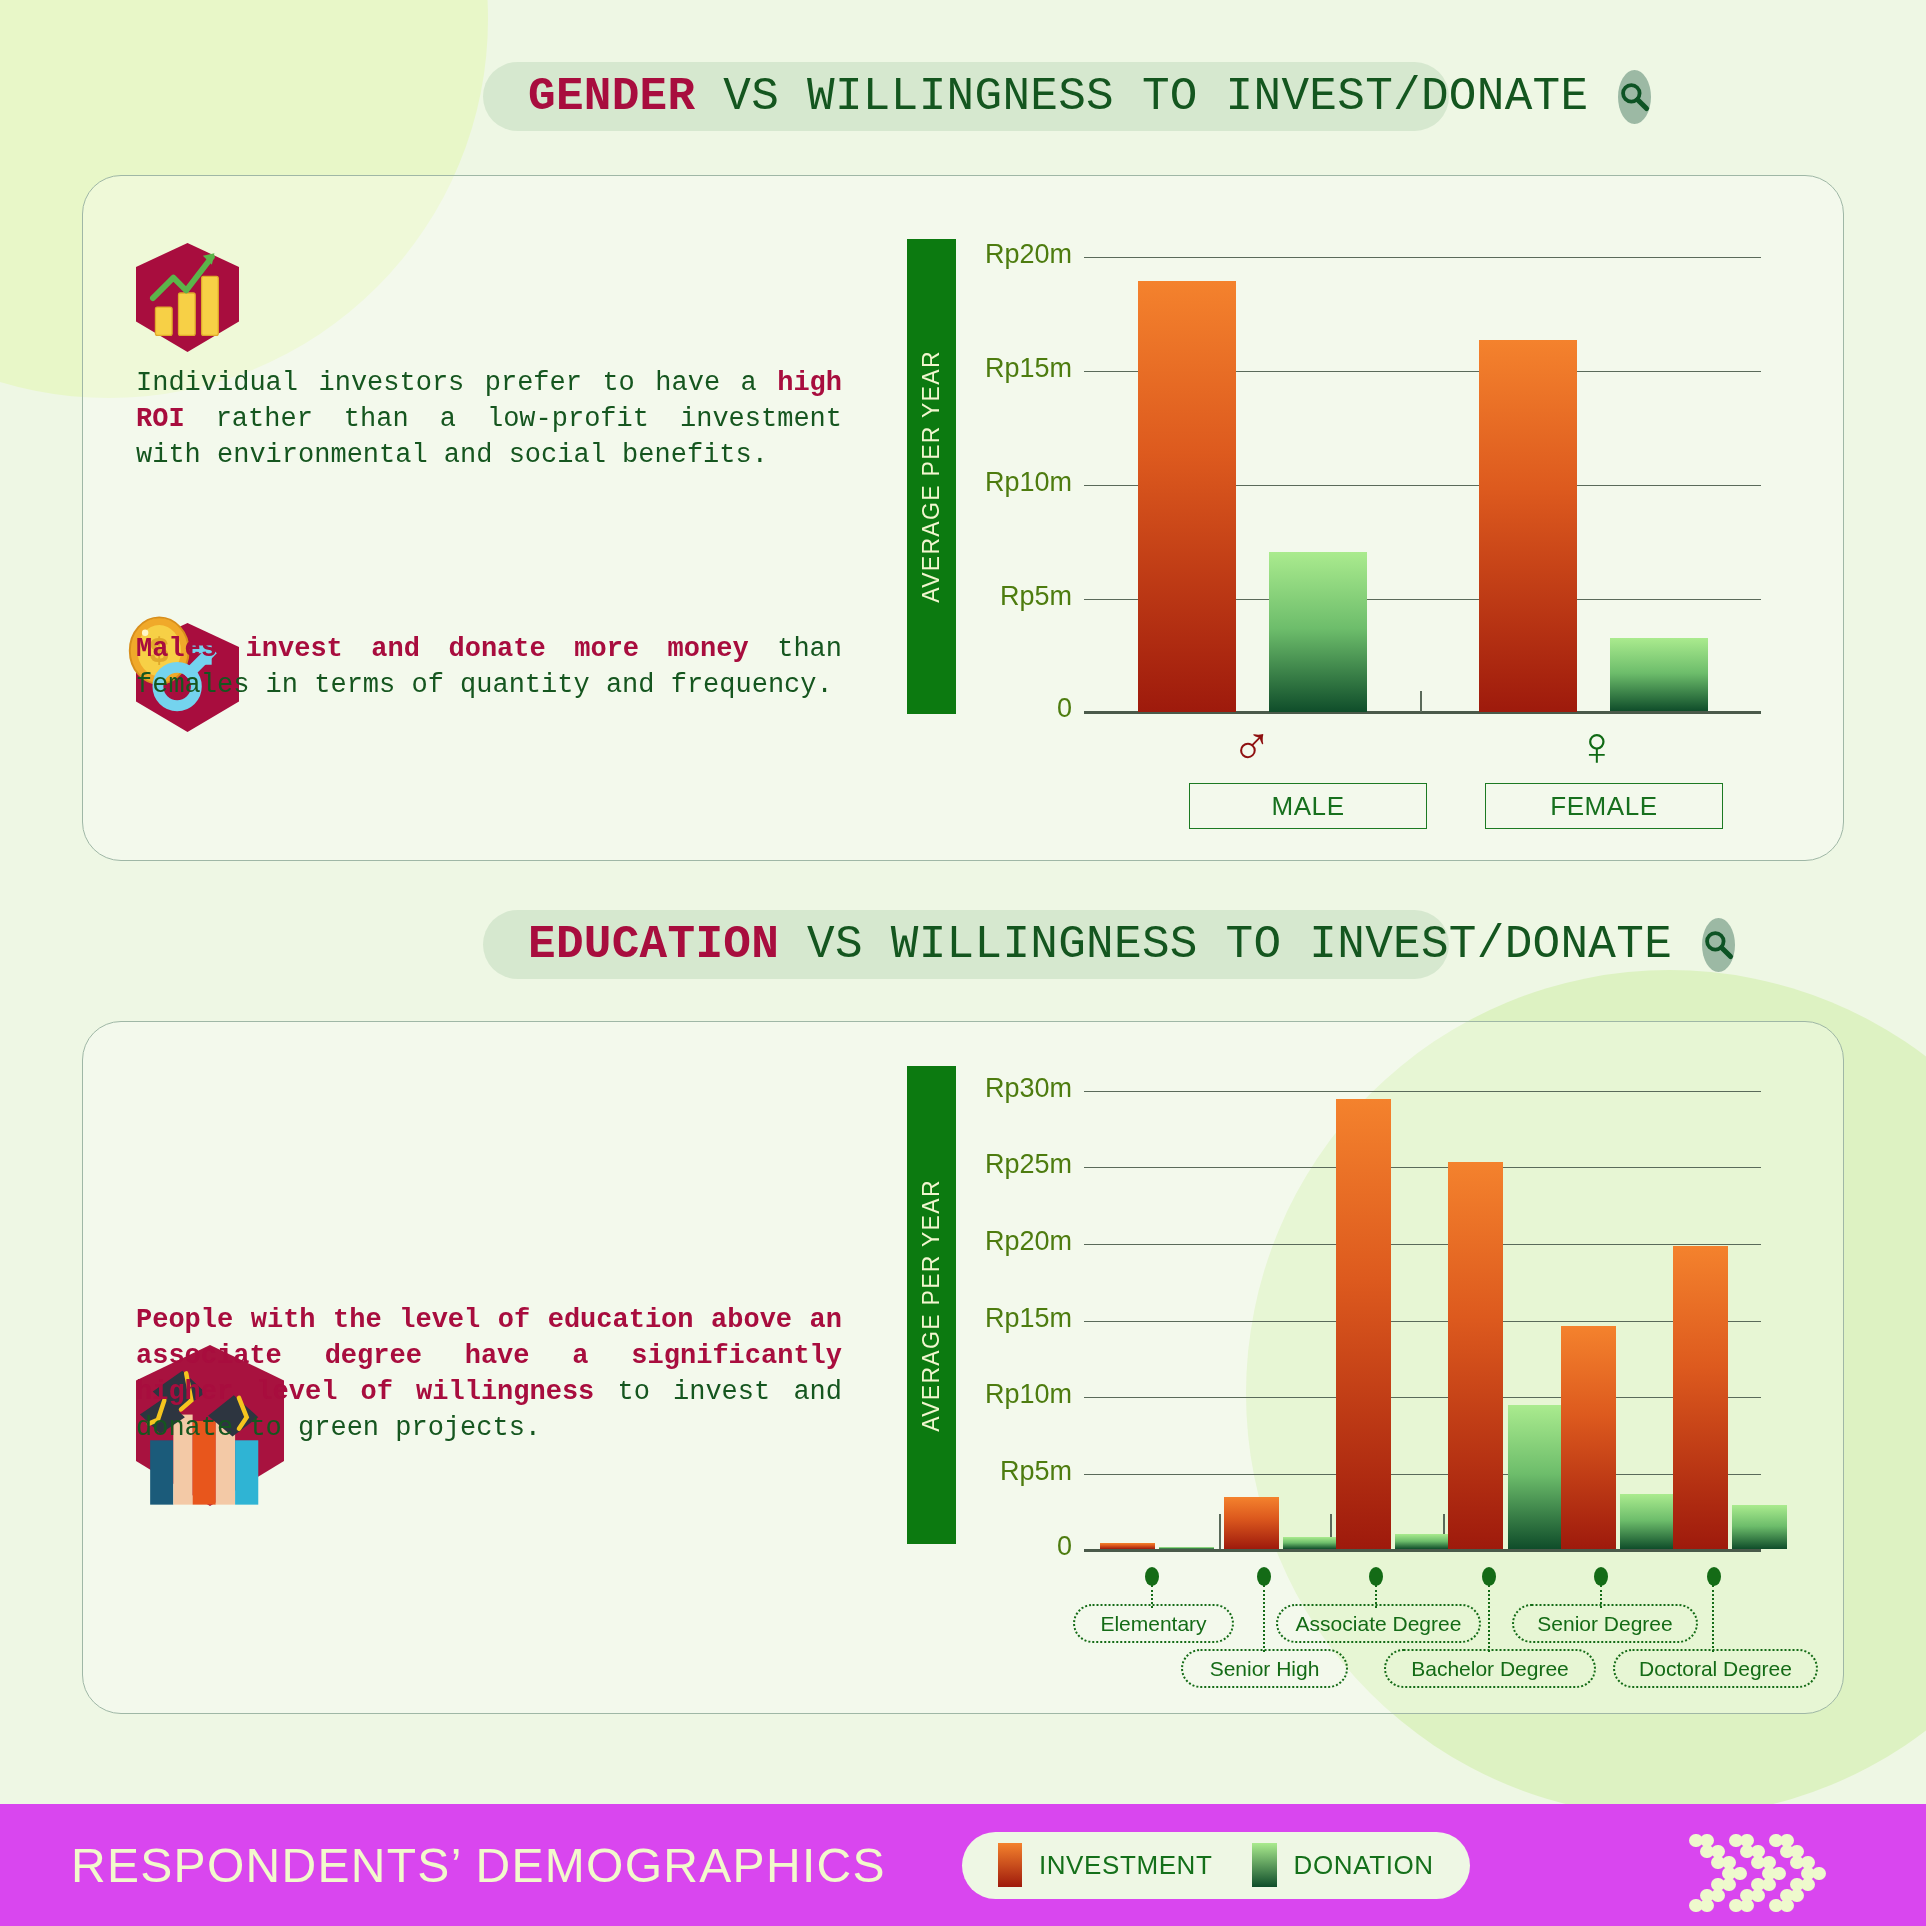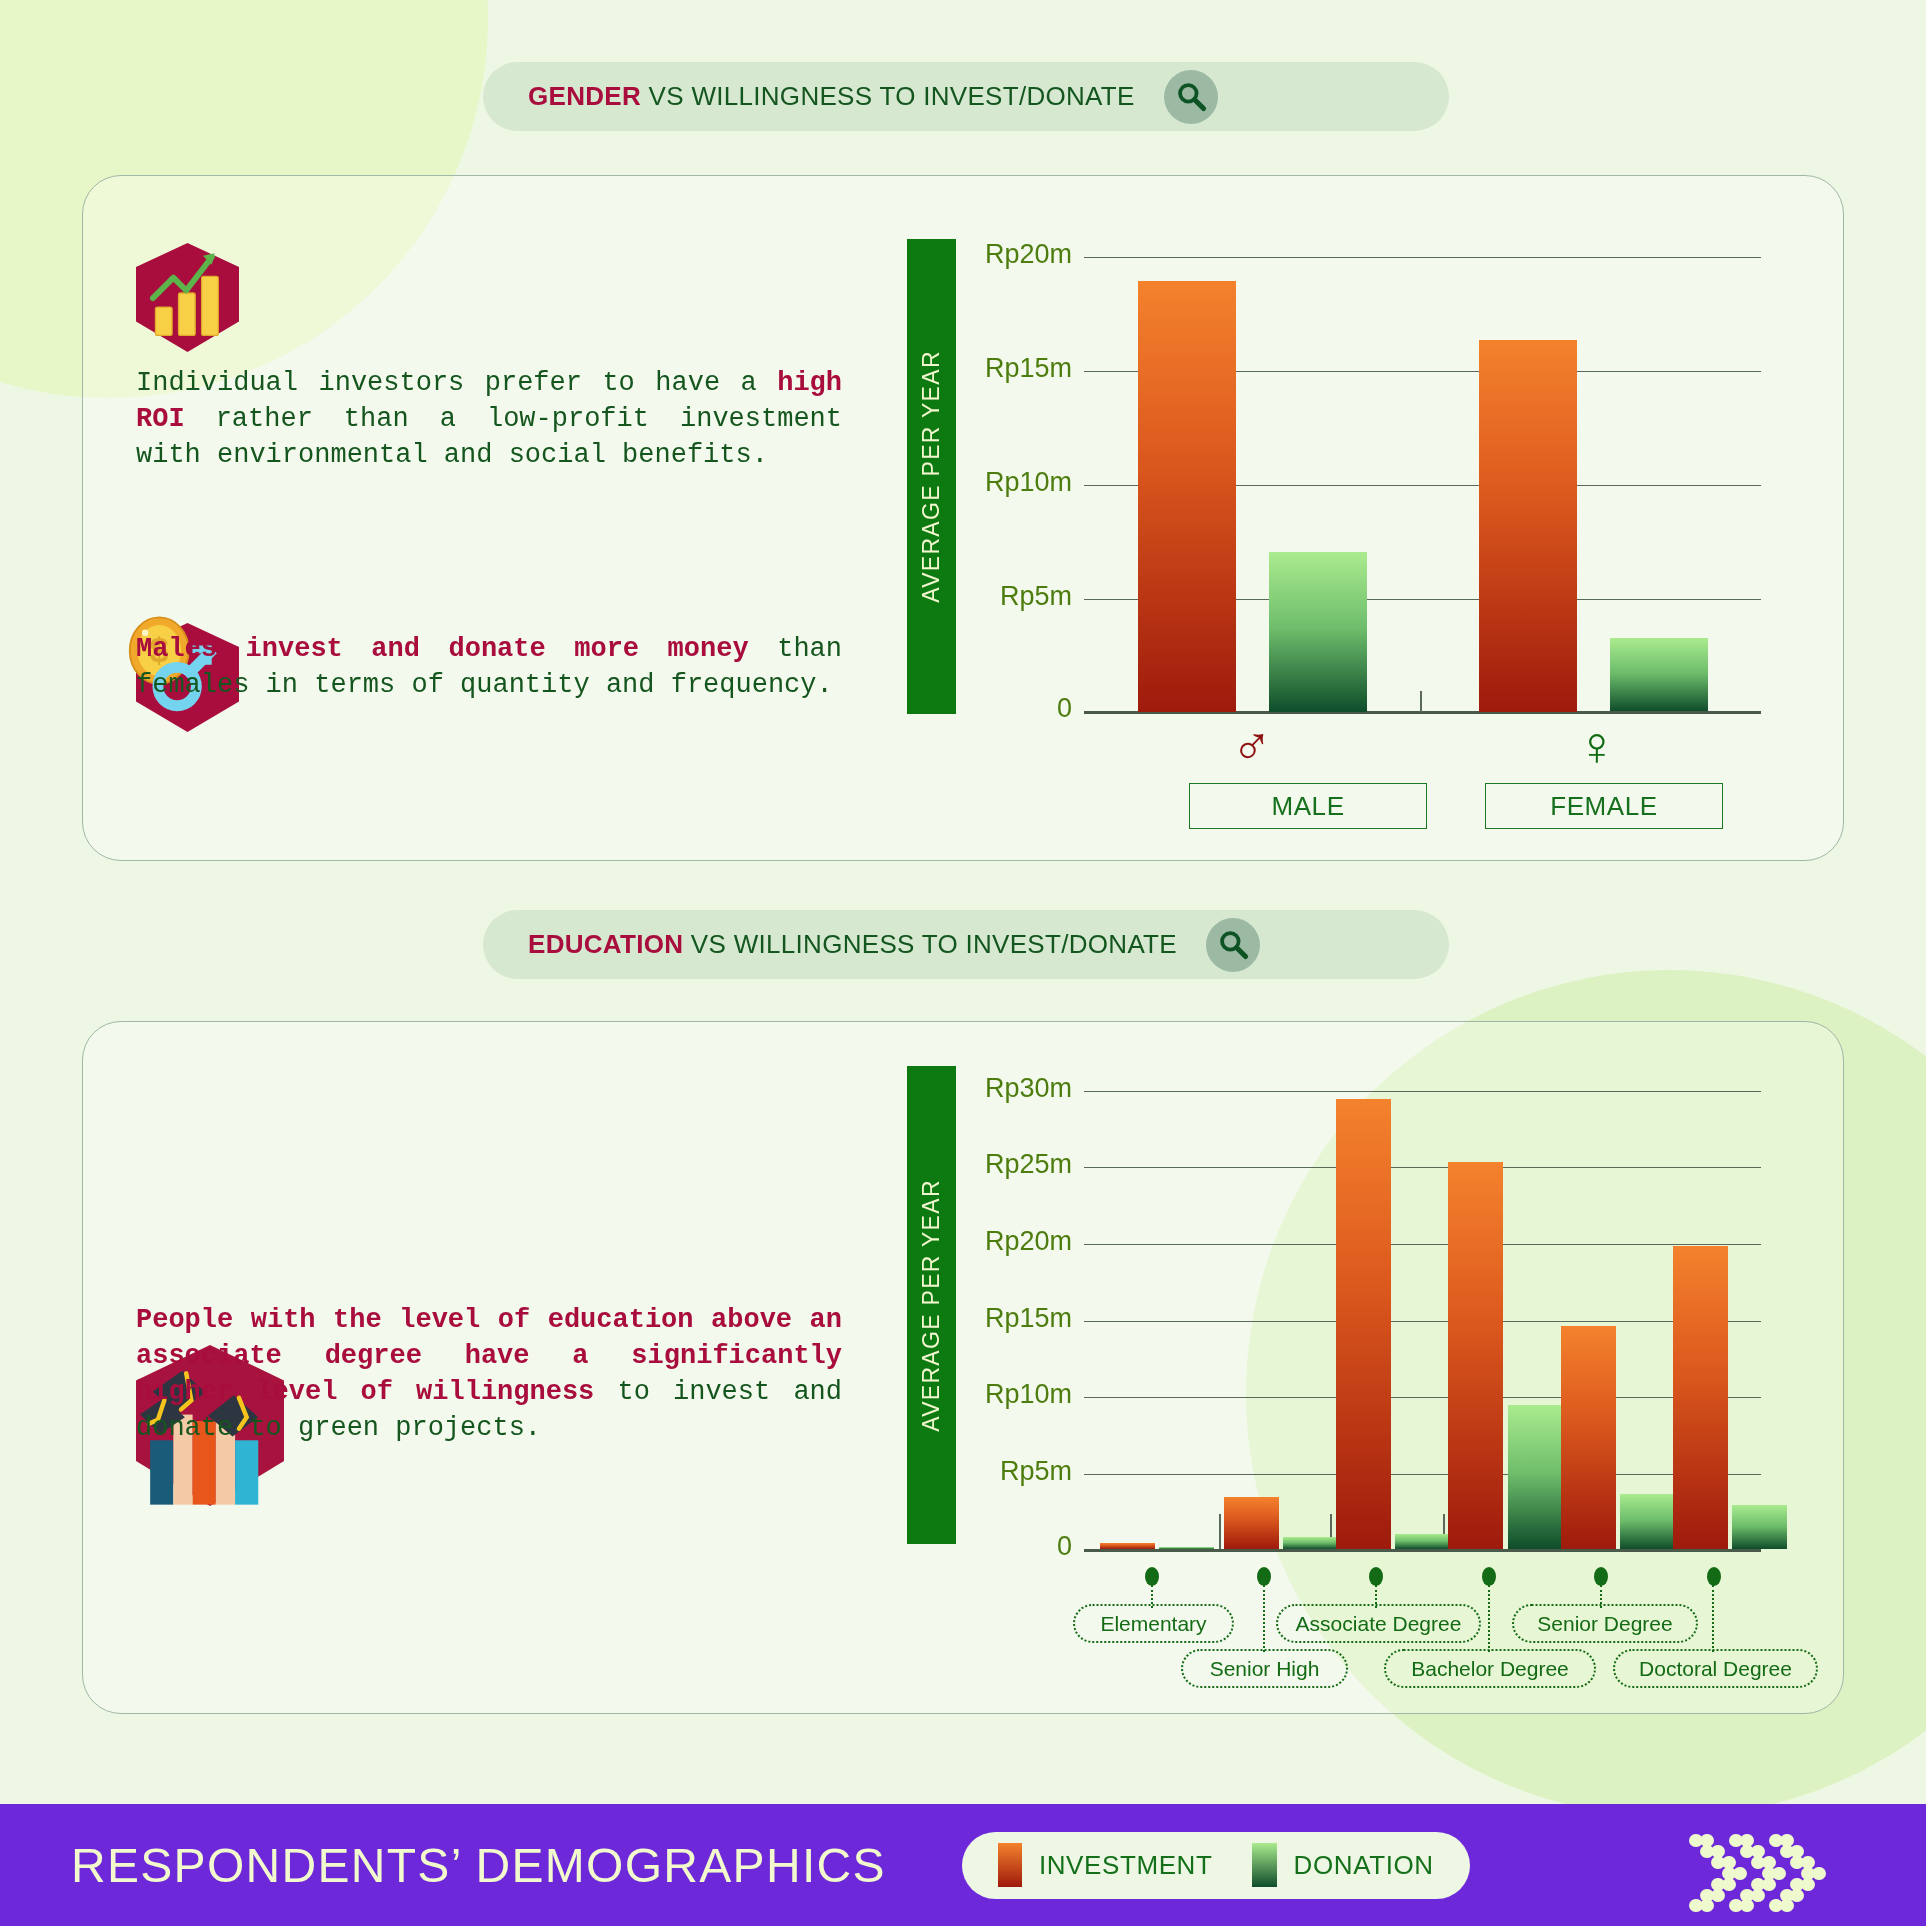--- a/index.html
+++ b/index.html
@@ -18,22 +18,22 @@
     position:absolute; right:-167px; bottom:109px; width:847px; height:847px;
     border-radius:50%; background:#ddf2c2; z-index:0;
   }
   
   .pill{
     position:absolute; z-index:5;
     background:#d6e8cf; border-radius:45px;
     height:69px; display:flex; align-items:center;
     padding:0 22px 0 45px; gap:0;
   }
-  .pill .ptitle{ font-size:26px; letter-spacing:0.3px; color:#14561f; white-space:nowrap;
-     font-family:Liberation Sans, sans-serif; }
+  .pill .ptitle{ font-size:46px; letter-spacing:0.3px; color:#14561f; white-space:nowrap;
+     font-family:Liberation Mono, monospace; }
   .pill .ptitle b{ color:#a80d3e; font-weight:bold; }
   .pill .searchwrap{
     width:54px;height:54px;border-radius:50%;background:#9cb9a4;
     display:flex;align-items:center;justify-content:center; margin-left:29.5px;
   }
   .searchwrap svg{ display:block; }
 
   
   .card{
     position:absolute; z-index:3;
@@ -88,21 +88,21 @@
   .calloutbox{
     position:absolute; border:2.6px dotted #146b16; border-radius:26px;
     height:39px; display:flex;align-items:center;justify-content:center;
     padding:0 14px; color:#146b16; font-size:21px; white-space:nowrap;
     font-family:"Liberation Sans","DejaVu Sans",sans-serif;
   }
 
   
   .footer{
     position:absolute; left:0; bottom:0; width:1926px; height:122px;
-    background:#6d28d9; z-index:10; display:flex; align-items:center;
+    background:#d946ef; z-index:10; display:flex; align-items:center;
   }
   .ftitle{
     color:#f2f9cc; font-size:48px; letter-spacing:1.3px; margin-left:71px;
     font-family:"Liberation Sans Narrow","Liberation Sans",sans-serif;
   }
   .legend{
     background:#eef7e4; border-radius:39px; height:67px;
     display:flex; align-items:center; gap:40px; padding:0 36px;
     margin-left:76px;
   }

